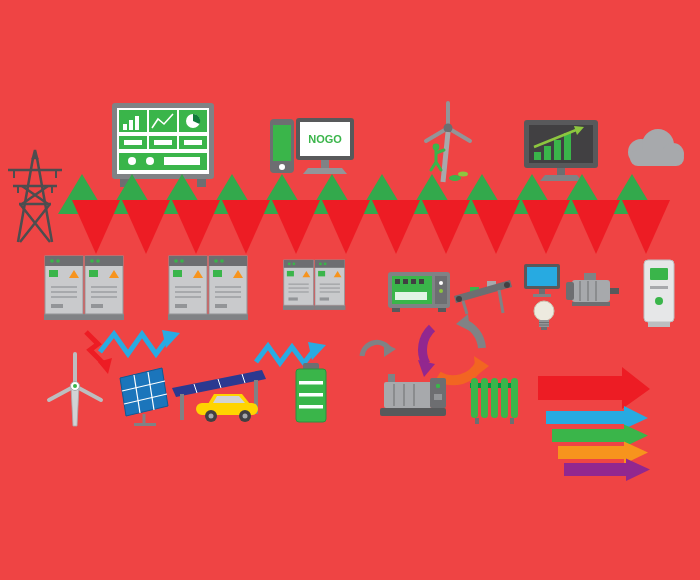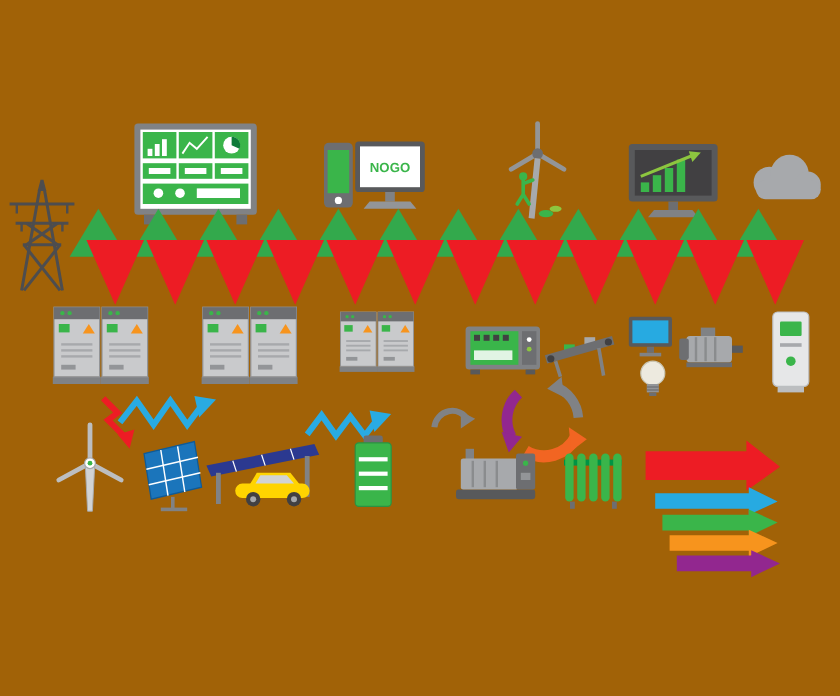--- a/index.html
+++ b/index.html
@@ -1,16 +1,16 @@
 <!DOCTYPE html>
 <html><head>
 <meta charset="utf-8">
 <style>
   html,body{margin:0;padding:0;background:#ffffff;}
-  .canvas{position:relative;width:700px;height:580px;background:#a16207;overflow:hidden;
+  .canvas{position:relative;width:700px;height:580px;background:#ef4444;overflow:hidden;
           font-family:"Liberation Sans",sans-serif;}
   svg{display:block;}
   text{font-family:"Liberation Sans",sans-serif;}
 </style>
 </head>
 <body>
 
 <div class="canvas">
 <svg width="700" height="580" viewBox="0 0 700 580">
 

